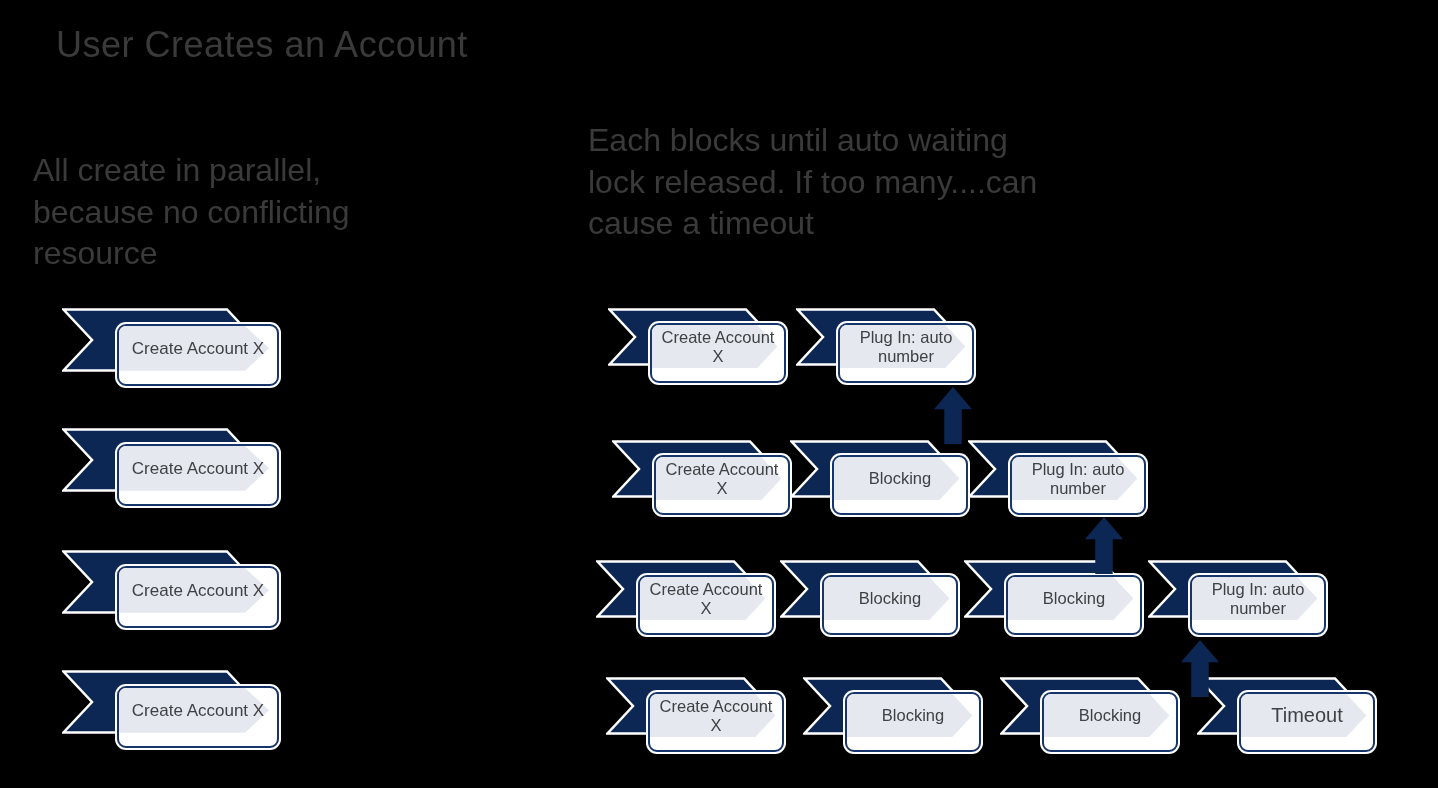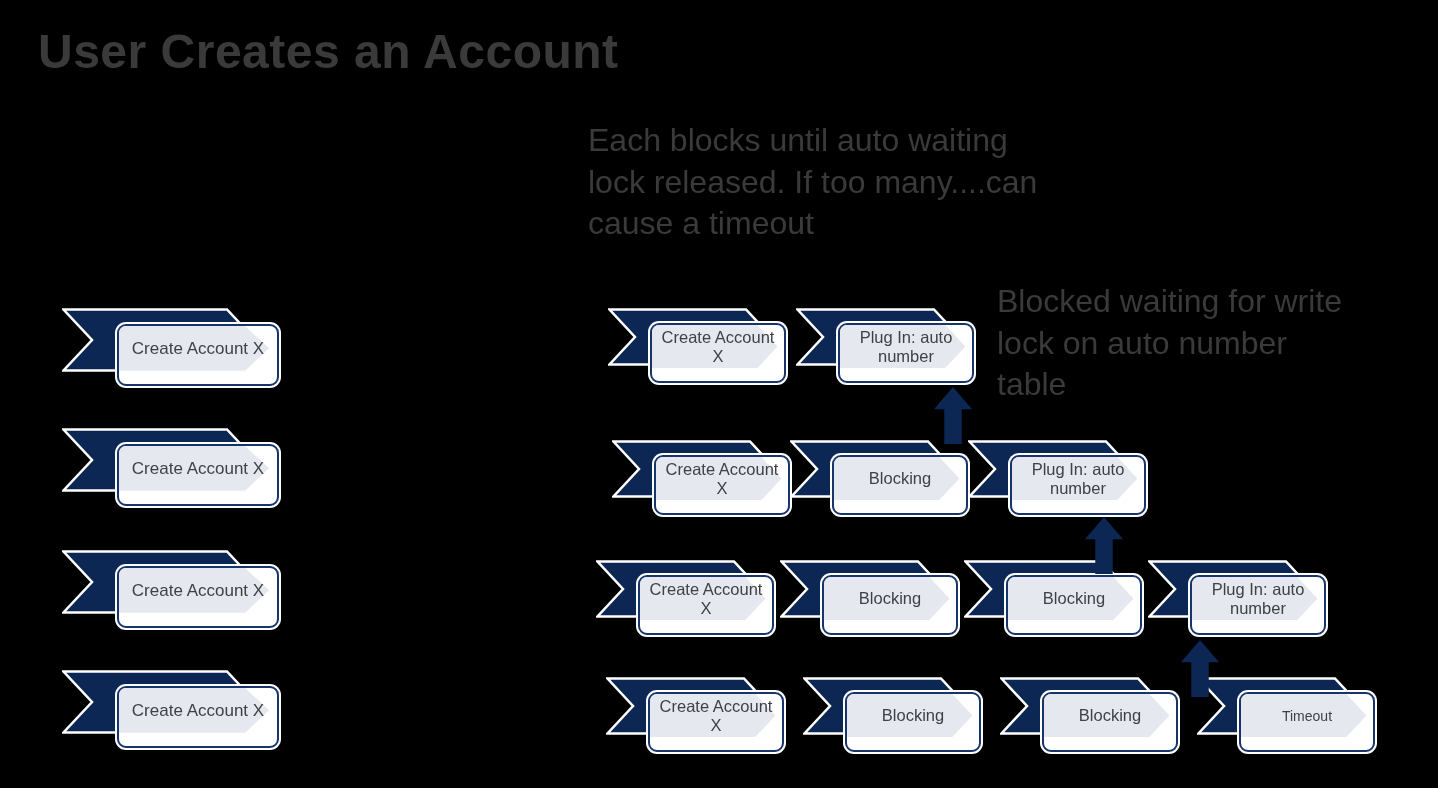--- a/index.html
+++ b/index.html
@@ -4,22 +4,22 @@
 <style>
   html,body{margin:0;padding:0;background:#000;}
   .slide{
     position:relative;
     width:1438px;height:788px;
     background:var(--background,#000);
     overflow:hidden;
     font-family:"Liberation Sans",sans-serif;
   }
   .title{
-    position:absolute;left:38px;top:24px;
-    font-size:48px;font-weight:700;
+    position:absolute;left:56px;top:24px;
+    font-size:36px;font-weight:400;
     color:var(--heading-text,#3a3a3a);
     letter-spacing:0.5px;
   }
   .note{
     position:absolute;
     font-size:32px;font-weight:300;line-height:1.3;
     color:var(--heading-text,#3a3a3a);
     white-space:pre-line;
   }
   .note-left{left:33px;top:150px;}
@@ -54,26 +54,26 @@
     position:absolute;width:38px;height:57px;z-index:5;
     background:var(--navy,#0d2754);
     clip-path:polygon(50% 0,100% 39%,73% 39%,73% 100%,27% 100%,27% 39%,0 39%);
   }
 </style>
 </head>
 <body>
 
 <div class="slide" style="--background: #000000; --navy: #0d2754; --card-border: #16356b; --card-fill: #ffffff; --inner-chevron: #e5e8ee; --heading-text: #3a3a3a; --label-text: #3f4245;">
   <div class="title">User Creates an Account</div>
+  <div class="note note-left">All create in parallel,
+because no conflicting
+resource</div>
   <div class="note note-top">Each blocks until auto waiting
 lock released. If too many....can
 cause a timeout</div>
-  <div class="note note-right">Blocked waiting for write
-lock on auto number
-table</div>
   <div id="diagram">
       <div class="step" style="left:62px;top:308px;width:195px;height:64px">
     <svg class="chev" width="195" height="64">
           <polygon points="1.5,1.5 165,1.5 193.5,32 165,62.5 1.5,62.5 30,32"></polygon>
         </svg>
     <div class="card" style="left:55px;top:16px;width:158px;height:58px">
       <div class="cardchev"></div>
       <div class="label" style="font-size:17px">Create Account X</div>
     </div>
   </div>
@@ -211,20 +211,20 @@
       <div class="cardchev"></div>
       <div class="label" style="font-size:16.5px">Blocking</div>
     </div>
   </div>
       <div class="step" style="left:1197px;top:677px;width:165px;height:58px">
     <svg class="chev" width="165" height="58">
           <polygon points="1.5,1.5 138,1.5 163.5,29 138,56.5 1.5,56.5 27,29"></polygon>
         </svg>
     <div class="card" style="left:42px;top:15px;width:132px;height:56px">
       <div class="cardchev"></div>
-      <div class="label" style="font-size:14px">Timeout</div>
+      <div class="label" style="font-size:20px">Timeout</div>
     </div>
   </div>
       <div class="uparrow" style="left:934px;top:387px"></div>
       <div class="uparrow" style="left:1085px;top:517px"></div>
       <div class="uparrow" style="left:1181px;top:640px"></div>
     </div>
 </div>
 
 </body></html>

